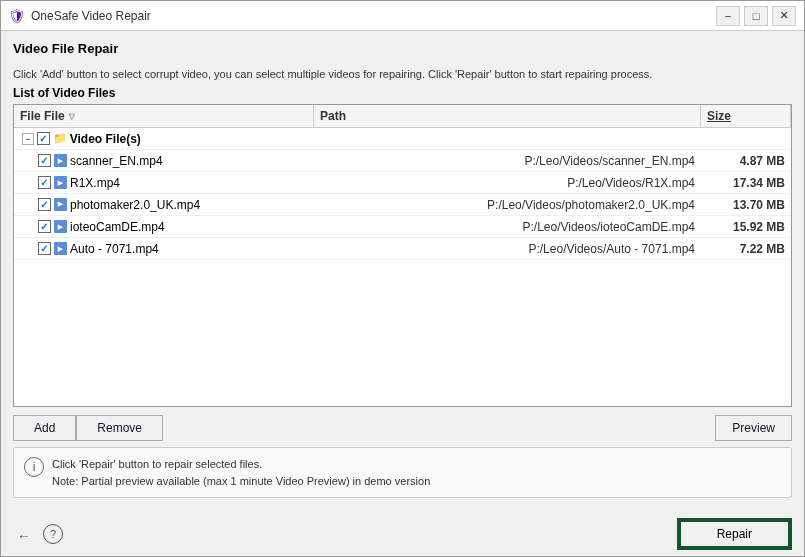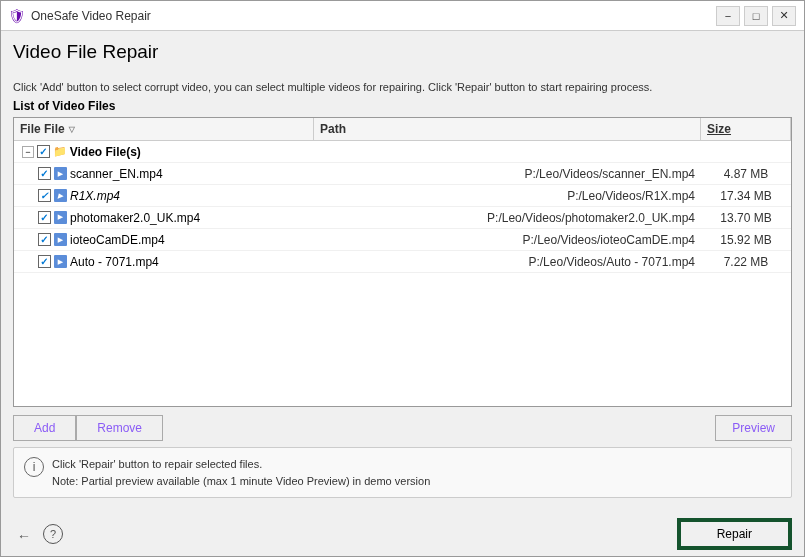--- a/index.html
+++ b/index.html
@@ -73,23 +73,23 @@
 
     .content {
       flex: 1;
       padding: 10px 12px;
       display: flex;
       flex-direction: column;
       overflow: hidden;
     }
 
     .section-title {
-      font-weight: normal;
-      font-size: 19px;
-      margin-bottom: 18px;
+      font-weight: bold;
+      font-size: 13px;
+      margin-bottom: 12px;
       color: #000;
     }
 
     .section-desc {
       font-size: 11px;
       color: #333;
       margin-bottom: 6px;
     }
 
     .list-label {
@@ -161,22 +161,23 @@
       color: #333;
       white-space: nowrap;
       overflow: hidden;
       text-overflow: ellipsis;
       text-align: right;
     }
 
     .tree-row-size {
       flex: 0 0 90px;
       padding: 0 6px;
-      text-align: center;
-      color: #333;
+      text-align: right;
+      color: #333;
+      font-weight: bold;
     }
 
     .expand-btn {
       width: 12px;
       height: 12px;
       border: 1px solid #aaa;
       background: #fff;
       cursor: pointer;
       display: flex;
       align-items: center;
@@ -247,21 +248,21 @@
       display: flex;
       gap: 0;
     }
 
     .btn {
       padding: 5px 20px;
       font-size: 12px;
       cursor: pointer;
       border: 1px solid #aaa;
       background: #f0f0f0;
-      color: #8b5cf6;
+      color: #0f172a;
     }
 
     .btn-add {
       border-right: 1px solid #aaa;
     }
 
     .btn-preview {
       padding: 5px 16px;
     }
 
@@ -387,21 +388,21 @@
               <div class="checkbox checked"></div>
               <div class="video-icon">▶</div>
               <span class="filename-text">scanner_EN.mp4</span>
             </div>
           </div>
           <div class="tree-row-path">P:/Leo/Videos/scanner_EN.mp4</div>
           <div class="tree-row-size">4.87 MB</div>
         </div>
         <div class="tree-row">
           <div class="tree-row-group">
-            <div class="indent2" style="display:flex;align-items:center;gap:3px;font-style:italic;">
+            <div class="indent2" style="display:flex;align-items:center;gap:3px;">
               <div class="checkbox checked"></div>
               <div class="video-icon">▶</div>
               <span class="filename-text">R1X.mp4</span>
             </div>
           </div>
           <div class="tree-row-path">P:/Leo/Videos/R1X.mp4</div>
           <div class="tree-row-size">17.34 MB</div>
         </div>
         <div class="tree-row">
           <div class="tree-row-group">

